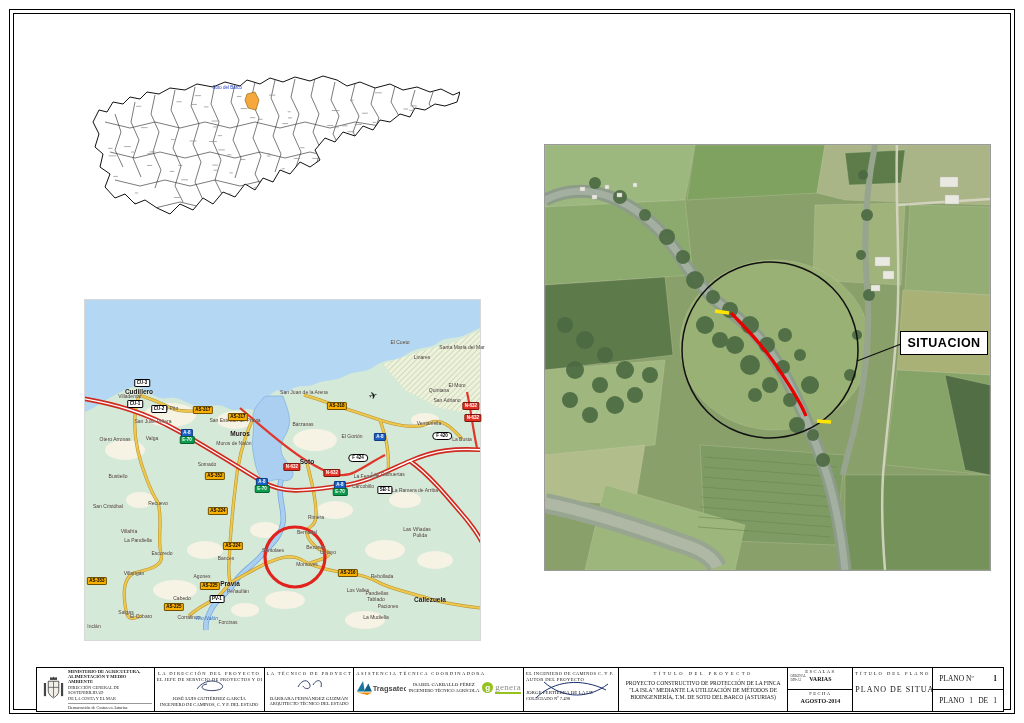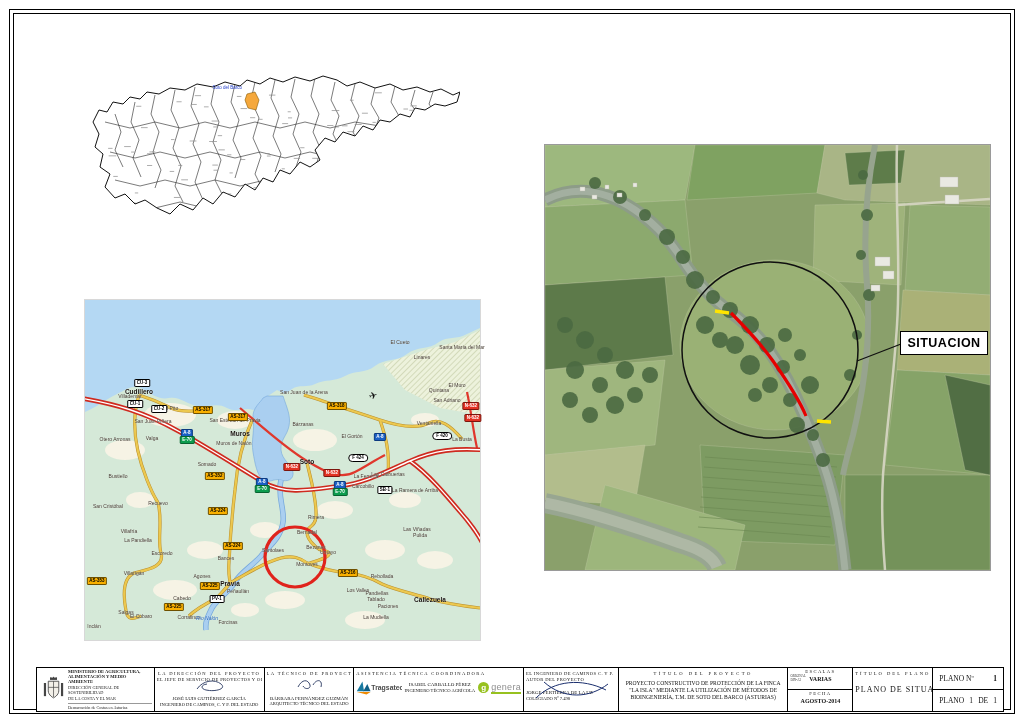--- a/index.html
+++ b/index.html
@@ -59,21 +59,21 @@
   .c-tpl{width:80px;padding:3px 2px;}
   .c-tpl .val{margin-top:8px;text-align:center;font-size:8px;letter-spacing:1px;color:#111;white-space:nowrap;}
   .c-num{width:70px;display:flex;flex-direction:column;}
   .c-num .half{flex:1;display:flex;align-items:center;justify-content:space-between;padding:0 6px;font-size:7.5px;color:#111;}
   .c-num .half+.half{border-top:1px solid #000;}
   .asirow{display:flex;align-items:center;gap:3px;margin-top:2px;}
   .asinames{flex:1;}
   .genera{display:flex;align-items:center;gap:2px;}
   .genera .gc{width:11px;height:11px;border-radius:50%;background:#97c11f;color:#fff;font-weight:bold;font-size:8px;
               display:flex;align-items:center;justify-content:center;font-family:"Liberation Sans",sans-serif;}
-  .genera .gt{font-family:Liberation Sans, sans-serif;font-size:9px;color:#8f8f8f;letter-spacing:.3px;}
+  .genera .gt{font-family:Liberation Serif, serif;font-size:9px;color:#8f8f8f;letter-spacing:.3px;}
   .genera .gt i{display:block;height:1.5px;background:#97c11f;margin-top:.5px;}
 </style>
 </head>
 <body>
 
 <div class="frame-outer"></div>
 <div class="frame-inner"></div>
 
 <svg class="astmap" viewBox="0 0 375 175">
   <defs>

